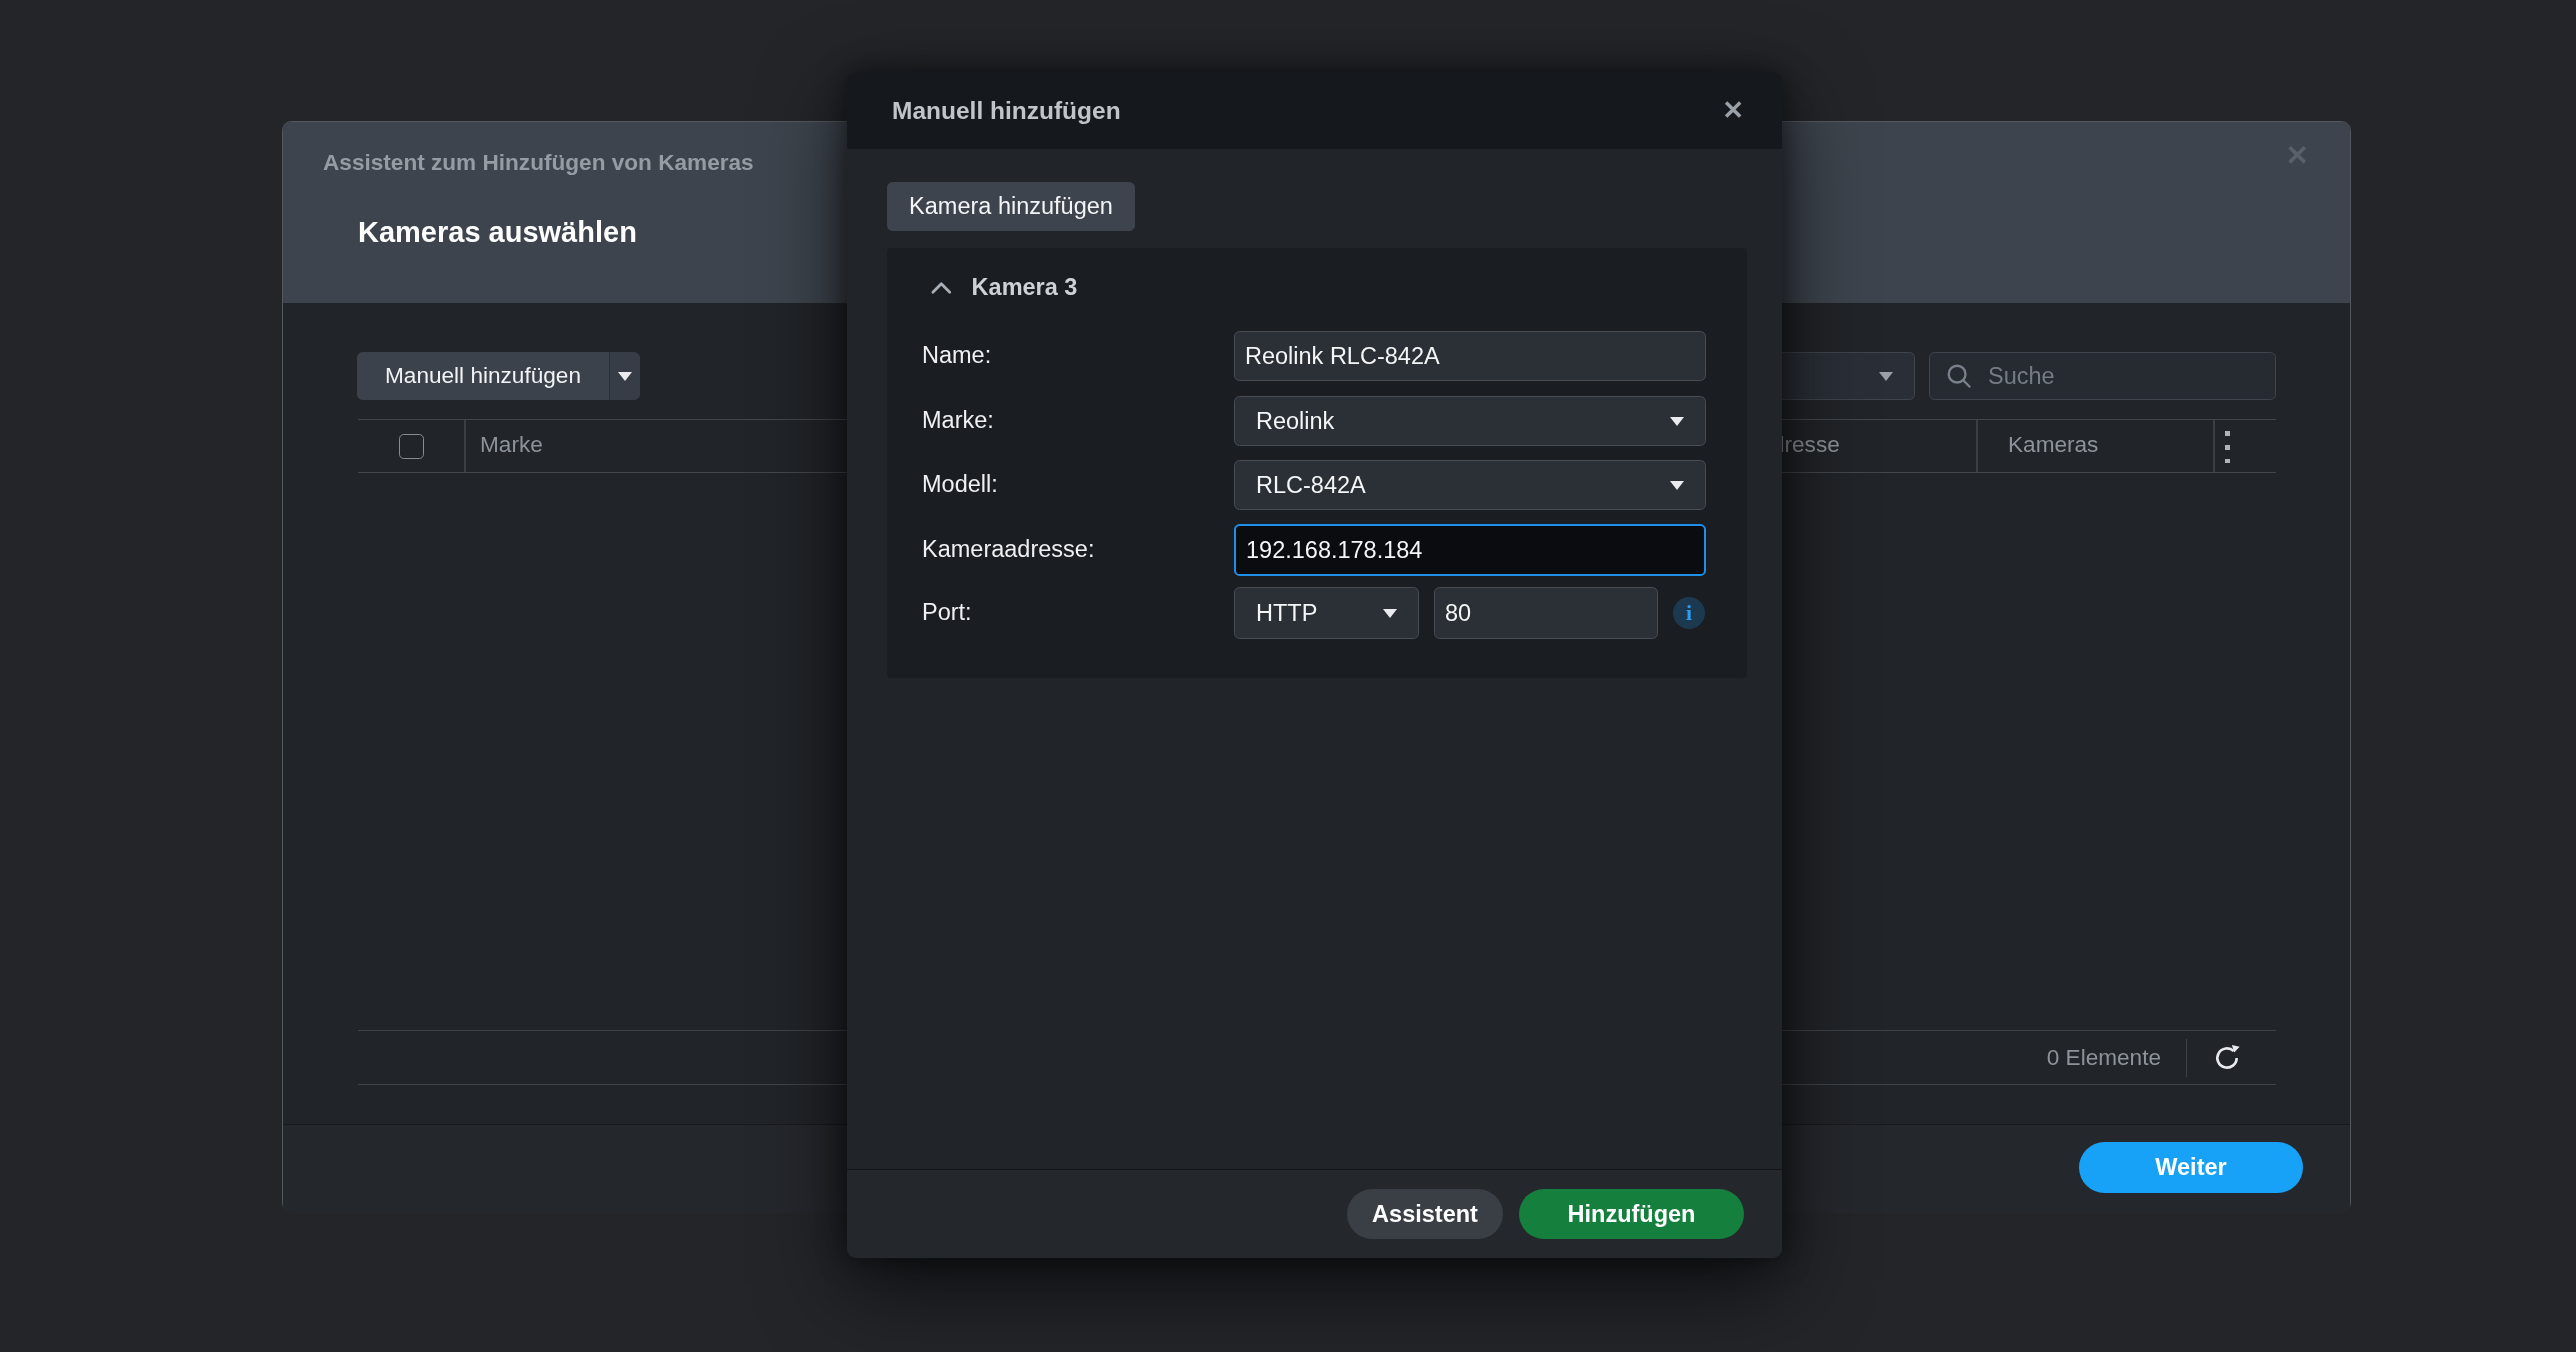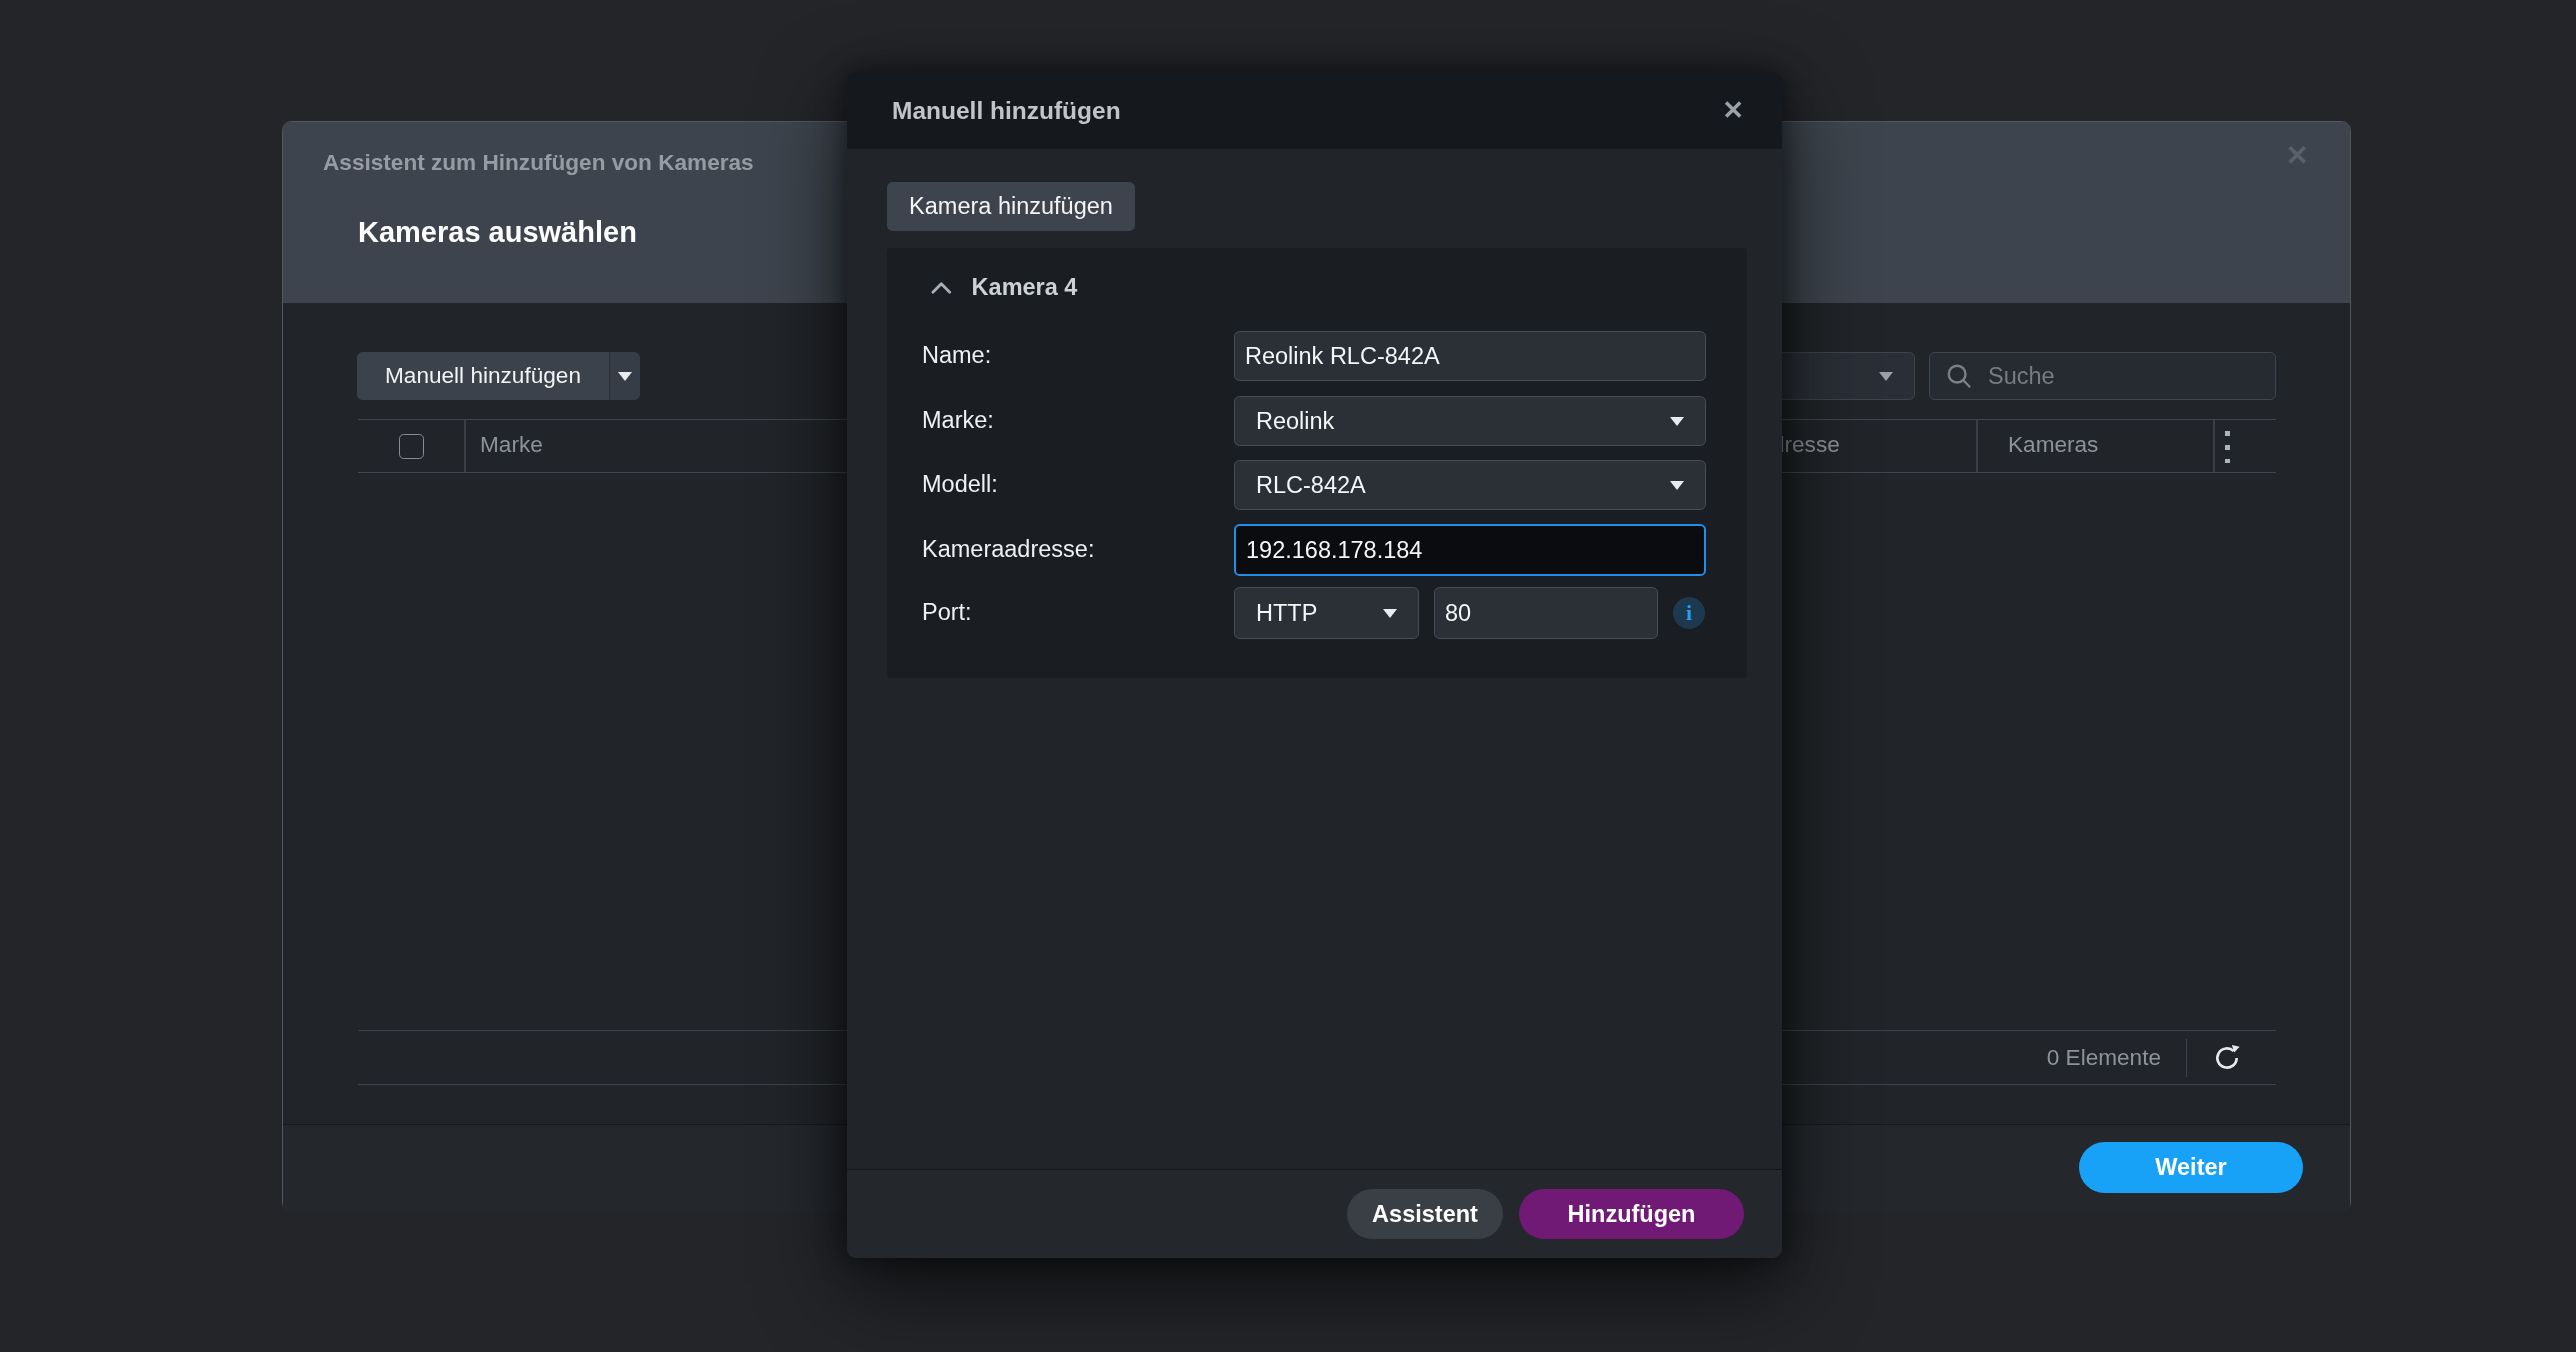--- a/index.html
+++ b/index.html
@@ -74,21 +74,21 @@
             border-radius:5.6px;box-sizing:border-box;display:flex;align-items:center;justify-content:space-between;
             padding:0 21px;color:#f3f5f6;font-size:23.5px;}
   .f-input.focused{background:#0a0c0f;border:2.8px solid #1f8fe9;}
   .info-badge{position:absolute;left:786px;top:349px;width:32px;height:32px;border-radius:50%;background:#1c3950;
               color:#2b9ef3;font-weight:bold;font-size:21.7px;line-height:32px;text-align:center;
               font-family:"Liberation Serif",serif;}
 
   .dg-footer{position:absolute;left:0;right:0;top:1097px;height:88px;background:#24272c;
              border-top:1.9px solid #141518;border-radius:0 0 9.4px 9.4px;}
   .btn-cancel{position:absolute;left:500px;top:19px;width:156px;height:50px;background:#3a3e45;}
-  .btn-add{position:absolute;left:672px;top:19px;width:225px;height:50px;background:#701a75;}
+  .btn-add{position:absolute;left:672px;top:19px;width:225px;height:50px;background:#15803d;}
 
   svg{display:block;}
 </style>
 </head>
 <body>
 
 <div class="stage">
 
   <div class="wizard">
     <div class="wz-header">
@@ -151,21 +151,21 @@
       <div class="dg-close">✕</div>
     </div>
 
     <div class="dg-tab">Kamera hinzufügen</div>
 
     <div class="panel">
       <div class="sec-head">
         <svg width="22.6" height="15" viewBox="0 0 24 16">
           <polyline points="3,13 12,4 21,13" fill="none" stroke="#a9afb6" stroke-width="3" stroke-linecap="round" stroke-linejoin="round"></polyline>
         </svg>
-        <span class="sec-title">Kamera 4</span>
+        <span class="sec-title">Kamera 3</span>
       </div>
 
       <div class="f-label" style="top:94px">Name:</div>
       <input class="f-input" style="top: 83px;" value="Reolink RLC-842A">
 
       <div class="f-label" style="top:159px">Marke:</div>
       <div class="f-select" style="top:148px">
         <span>Reolink</span>
         <span class="tri-down"></span>
       </div>

